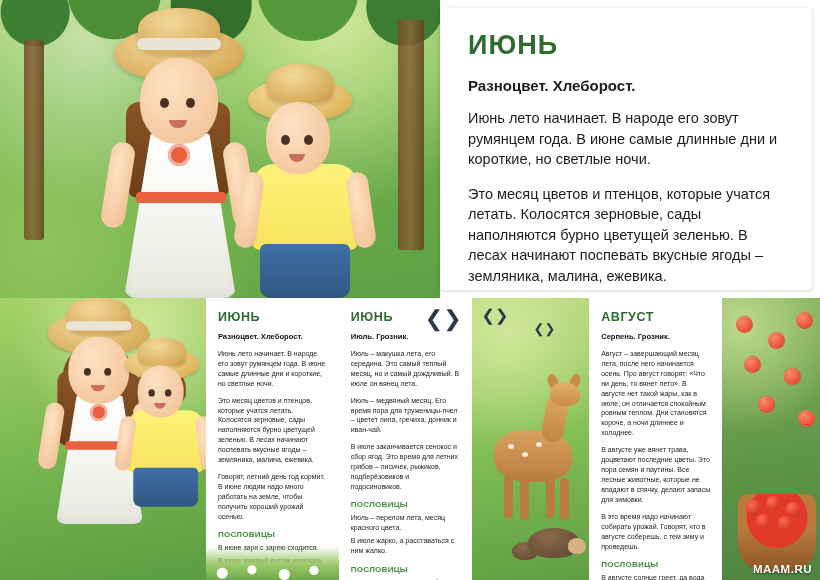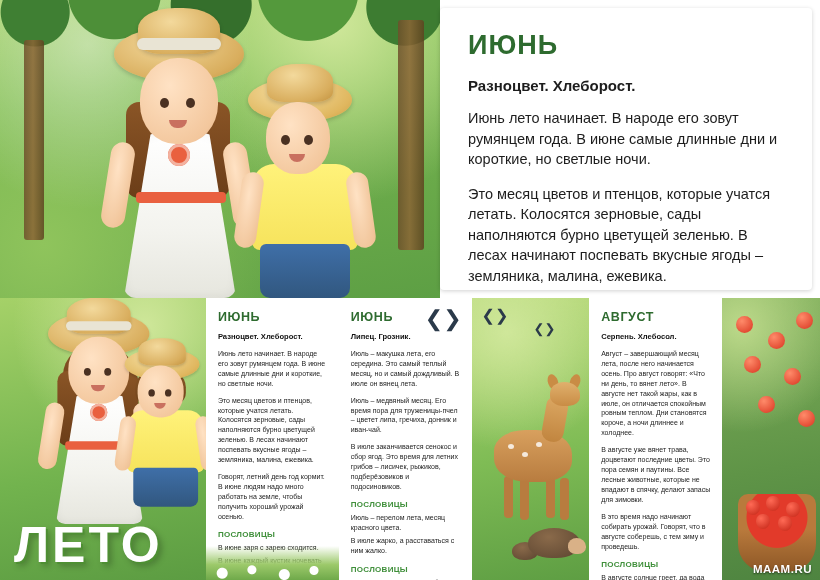--- a/index.html
+++ b/index.html
@@ -355,39 +355,38 @@
           <div class="shorts"></div>
           <div class="arm a1"></div>
           <div class="arm a2"></div>
           <div class="face">
             <div class="eye l"></div>
             <div class="eye r"></div>
             <div class="mouth"></div>
           </div>
         </div>
       </div>
-      <div class="leto-word">ЛЕТО</div>
     </div>
 
     <div class="panel panel-text panel-june">
       <h2>ИЮНЬ</h2>
       <div class="sub">Разноцвет. Хлеборост.</div>
       <p>Июнь лето начинает. В народе его зовут румянцем года. В июне самые длинные дни и короткие, но светлые ночи.</p>
       <p>Это месяц цветов и птенцов, которые учатся летать. Колосятся зерновые, сады наполняются бурно цветущей зеленью. В лесах начинают поспевать вкусные ягоды – земляника, малина, ежевика.</p>
       <p>Говорят, летний день год кормит. В июне людям надо много работать на земле, чтобы получить хороший урожай осенью.</p>
       <div class="sect">ПОСЛОВИЦЫ</div>
       <div class="proverb">В июне заря с зарею сходится.</div>
       <div class="proverb">В июне каждый кустик ночевать пустит.</div>
 
       <div class="flowers"></div>
     </div>
 
     <div class="panel panel-text">
       <h2>ИЮНЬ</h2>
-      <div class="sub">Липец. Грозник.</div>
+      <div class="sub">Июль. Грозник.</div>
       <p>Июль – макушка лета, его середина. Это самый теплый месяц, но и самый дождливый. В июле он вянец лета.</p>
       <p>Июль – медвяный месяц. Его время пора для труженицы-пчел – цветет липа, гречиха, донник и иван-чай.</p>
       <p>В июле заканчивается сенокос и сбор ягод. Это время для летних грибов – лисичек, рыжиков, подберёзовиков и подосиновиков.</p>
       <div class="sect">ПОСЛОВИЦЫ</div>
       <div class="proverb">Июль – перелом лета, месяц красного цвета.</div>
       <div class="proverb">В июле жарко, а расставаться с ним жалко.</div>
       <div class="sect">ПОСЛОВИЦЫ</div>
       <div class="item">
         <span class="date">8 июля</span>
         <span>– День семьи, любви и верности</span>
@@ -414,21 +413,21 @@
       </div>
       <div class="hedgehog">
         <div class="hh-baby"></div>
         <div class="hh-body"></div>
         <div class="hh-face"></div>
       </div>
     </div>
 
     <div class="panel panel-text">
       <h2>АВГУСТ</h2>
-      <div class="sub">Серпень. Хлебосол.</div>
+      <div class="sub">Серпень. Грозник.</div>
       <p>Август – завершающий месяц лета, после него начинается осень. Про август говорят: «Что ни день, то вянет лето». В августе нет такой жары, как в июле, он отличается спокойным ровным теплом. Дни становятся короче, а ночи длиннее и холоднее.</p>
       <p>В августе уже вянет трава, доцветают последние цветы. Это пора семян и паутины. Все лесные животные, которые не впадают в спячку, делают запасы для зимовки.</p>
       <p>В это время надо начинают собирать урожай. Говорят, что в августе соберешь, с тем зиму и проведешь.</p>
       <div class="sect">ПОСЛОВИЦЫ</div>
       <div class="proverb">В августе солнце греет, да вода холодеет.</div>
 
     </div>
 
     <div class="panel panel-aug-img">
       <div class="apple" style="left:14px; top:18px;"></div>

